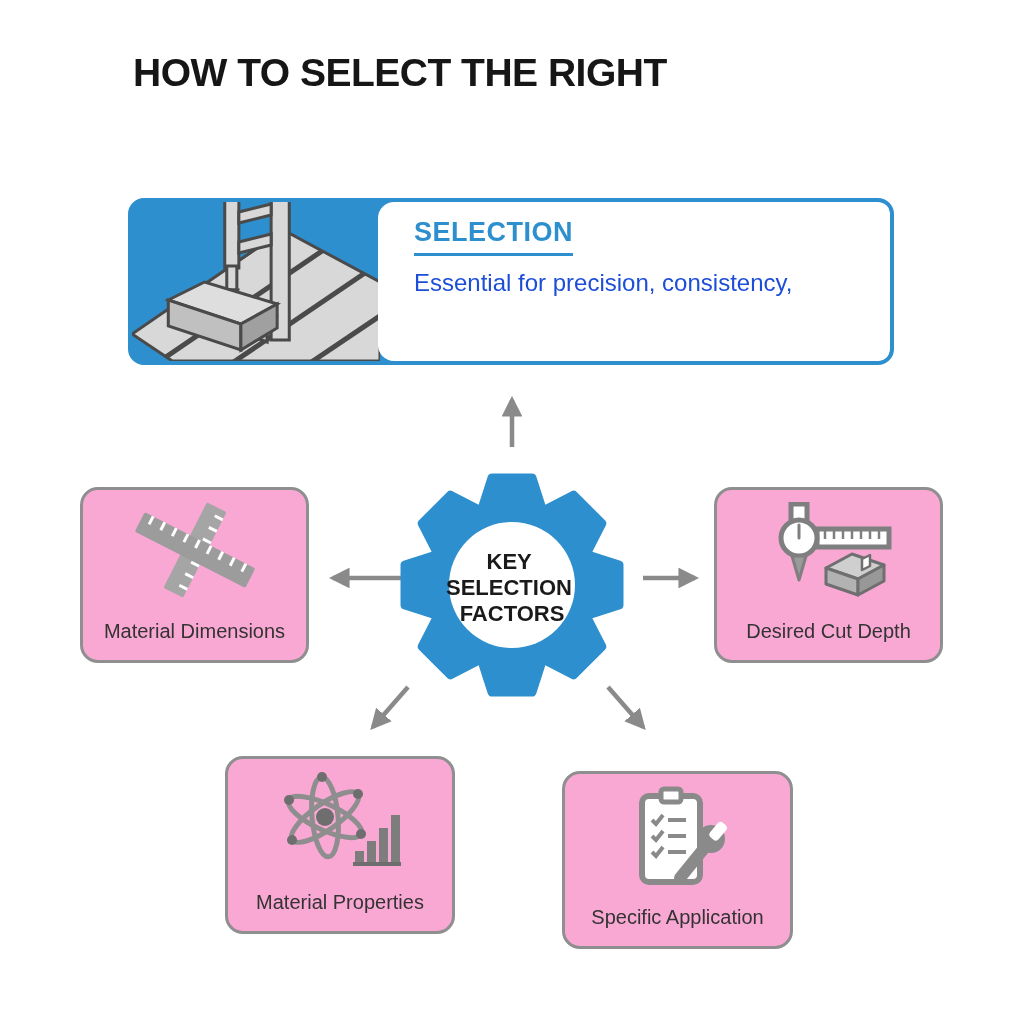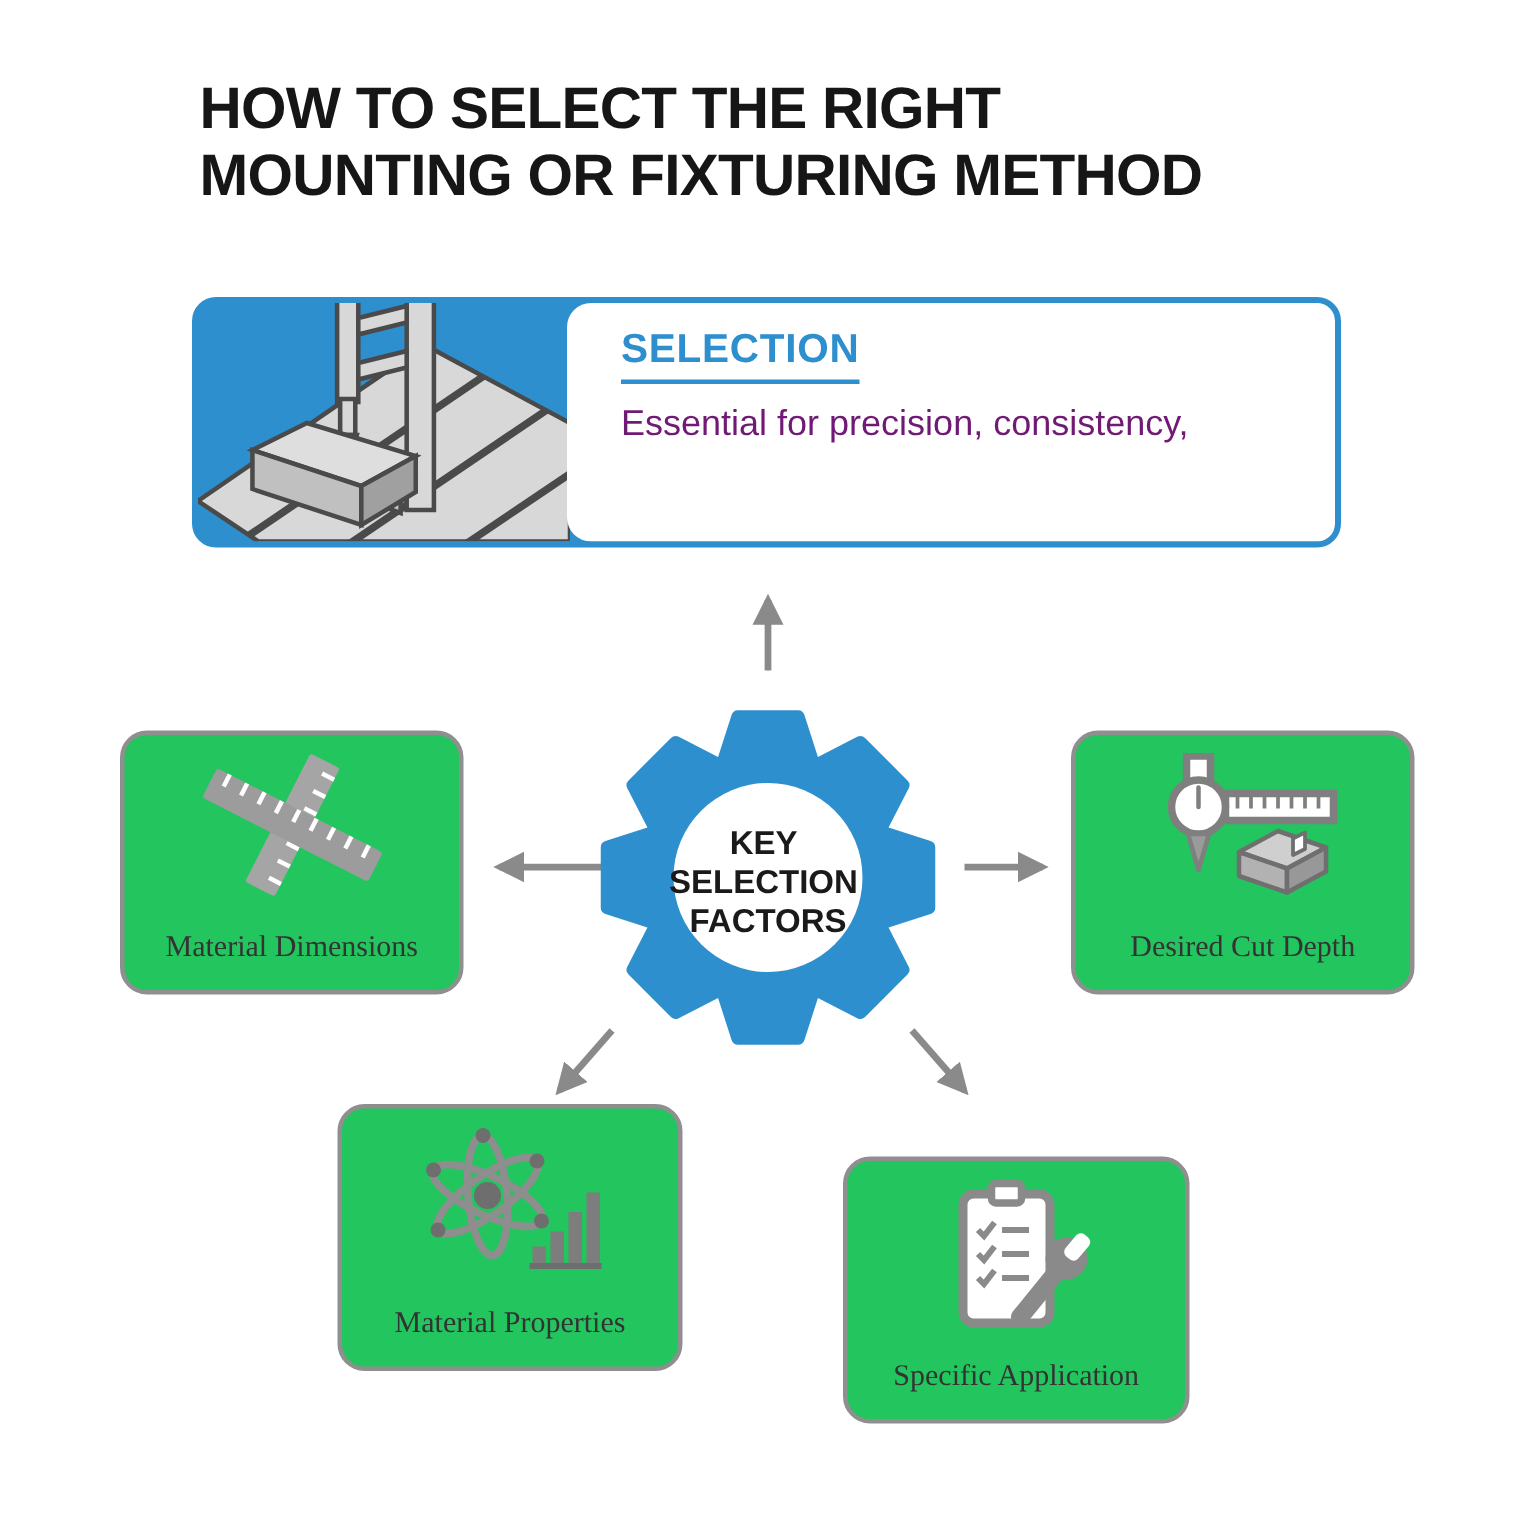--- a/index.html
+++ b/index.html
@@ -12,46 +12,45 @@
 
   
   .imp-box{position:absolute;left:128px;top:198px;width:766px;height:167px;
            border:4px solid #2e8fce;border-radius:16px;background:#2e8fce;
            box-sizing:border-box;overflow:hidden;}
   .imp-illustration{position:absolute;left:0;top:0;width:248px;height:159px;}
   .imp-content{position:absolute;left:246px;top:0;right:0;bottom:0;background:#fff;
                border-radius:16px 10px 10px 16px;padding:15px 18px 0 36px;box-sizing:border-box;}
   .imp-heading{display:inline-block;margin:0;font-size:27px;font-weight:bold;color:#2e8fce;
                letter-spacing:0.5px;border-bottom:3px solid #2e8fce;padding-bottom:5px;}
-  .imp-body{margin-top:11px;font-size:24px;line-height:32px;color:#701a75;}
-
-  
-  .factor{position:absolute;background:#22c55e;border:3px solid #8f8f8f;border-radius:18px;
+  .imp-body{margin-top:11px;font-size:24px;line-height:32px;color:#1d4ed8;}
+
+  
+  .factor{position:absolute;background:#f9a8d4;border:3px solid #8f8f8f;border-radius:18px;
           box-sizing:border-box;display:flex;flex-direction:column;align-items:center;
-          justify-content:space-between;padding:12px 6px 16px;font-family:Liberation Serif, serif;}
+          justify-content:space-between;padding:12px 6px 16px;}
   .factor-label{font-size:20px;line-height:25px;color:#333;text-align:center;}
   .f-left{left:80px;top:487px;width:229px;height:176px;}
   .f-right{left:714px;top:487px;width:229px;height:176px;}
-  .f-bl{left:225px;top:736px;width:230px;height:178px;}
+  .f-bl{left:225px;top:756px;width:230px;height:178px;}
   .f-br{left:562px;top:771px;width:231px;height:178px;}
 
   
   .arrows,.gear{position:absolute;pointer-events:none;}
   .arrows{left:0;top:0;}
   .gear{left:396px;top:467px;}
   .gear-text{font-family:"Liberation Sans", sans-serif;font-size:22px;font-weight:bold;fill:#1a1a1a;}
 </style>
 </head>
 <body>
 
 <div id="canvas">
 
   <div class="title">
     <div>HOW TO SELECT THE RIGHT</div>
-    <div>MOUNTING OR FIXTURING METHOD</div>
   </div>
 
   <div class="imp-box">
     <svg class="imp-illustration" viewBox="0 0 246 159" preserveAspectRatio="none">
       <defs>
           <clipPath id="bedclip">
             <polygon points="0,132 150,28 246,80 246,159 40,159"></polygon>
           </clipPath>
         </defs>
       <polygon points="0,132 150,28 246,80 246,159 40,159" fill="#d8d8d8" stroke="#4a4a4a" stroke-width="3"></polygon>

